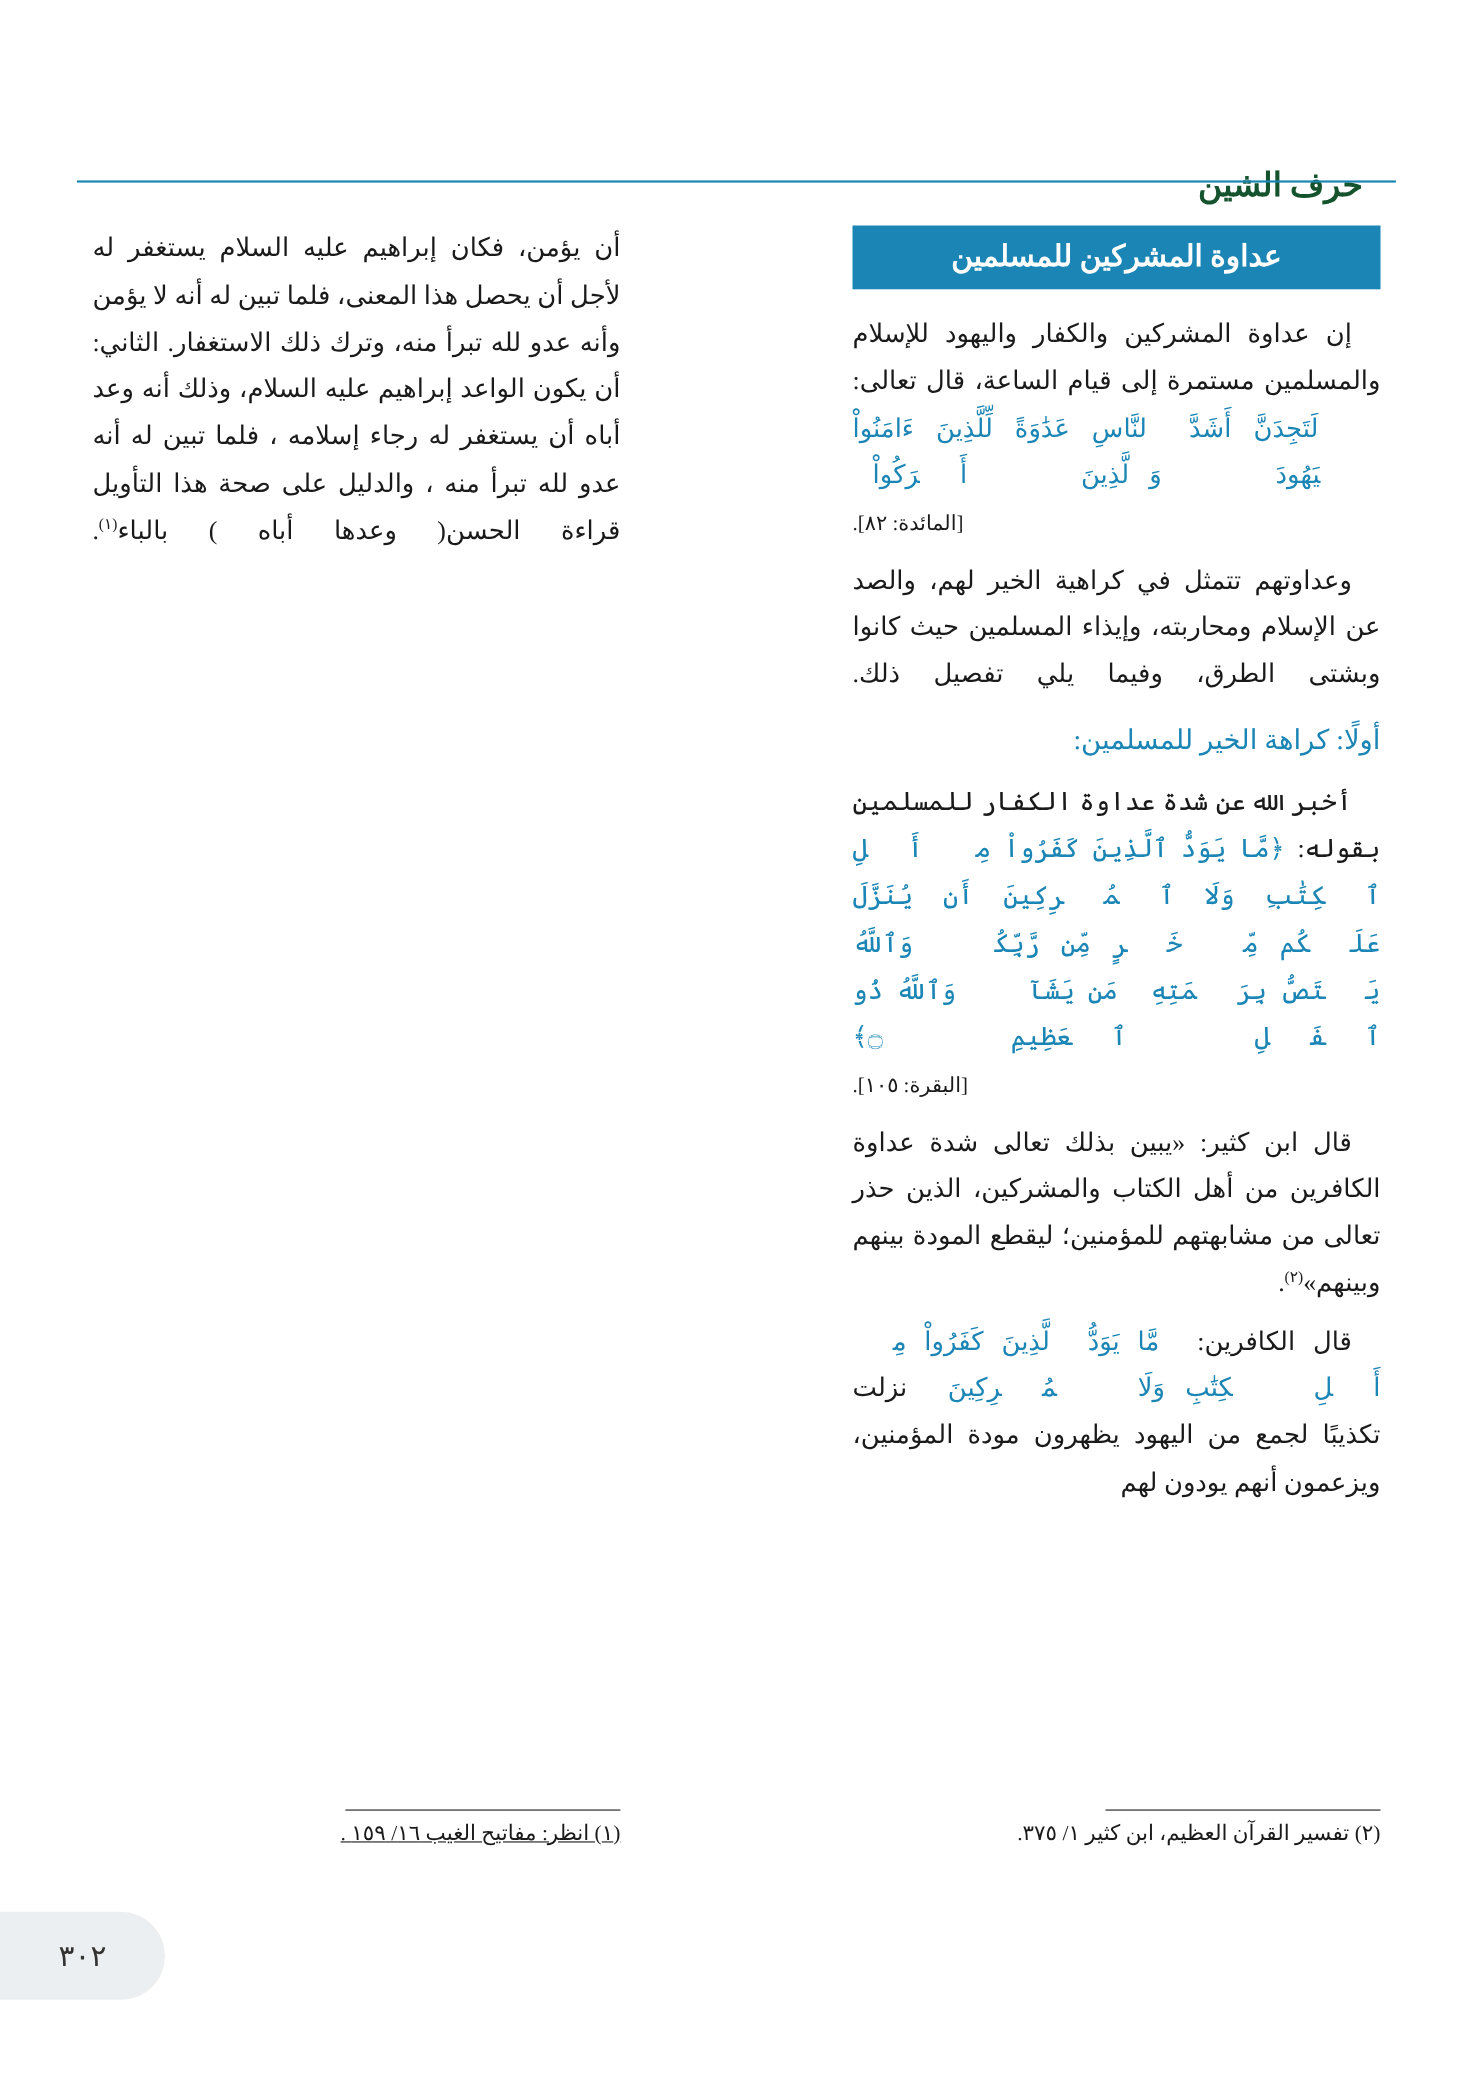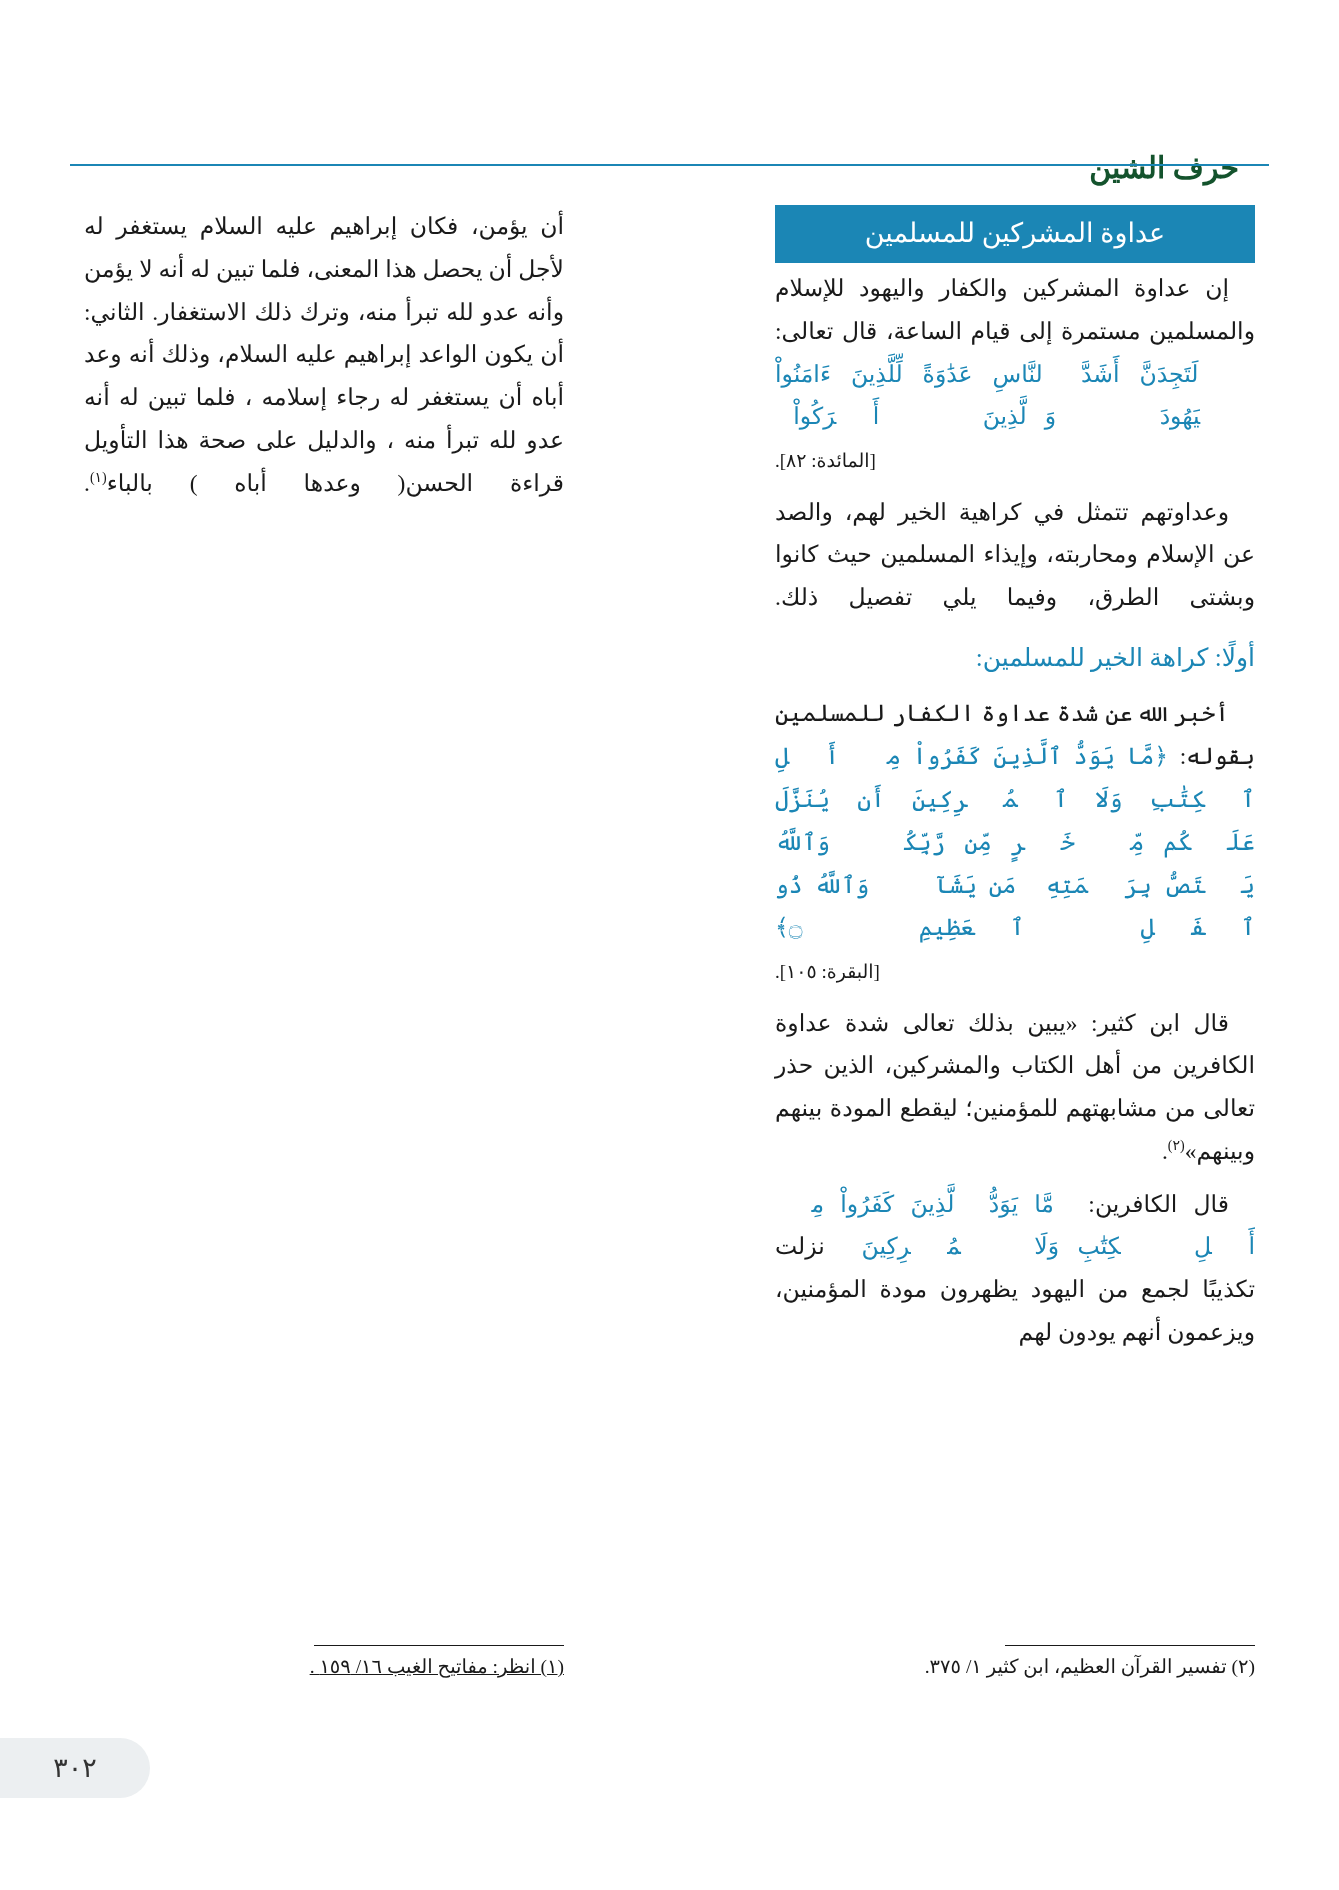--- a/index.html
+++ b/index.html
@@ -71,23 +71,23 @@
   p.last-right { text-align-last: right; }
 
   .indent { text-indent: 26px; }
 
   
   .section-band {
     background: #1b86b5;
     color: #ffffff;
     text-align: center;
     font-size: 27px;
-    font-weight: normal;
+    font-weight: bold;
     padding: 12px 8px 14px 8px;
-    margin-bottom: 4px;
+    margin-bottom: 20px;
     letter-spacing: 0.5px;
   }
   .quran-inline { color: #1b86b5; }
   .ref-line {
     text-align: right;
     text-align-last: left;
     font-size: 19px;
     margin-top: -4px;
     margin-bottom: 12px;
   }
@@ -153,21 +153,21 @@
   .logo-sub {
     font-size: 15px;
     margin-top: 2px;
     color: #1b86b5;
   }
   .page-num-wrap {
     position: absolute;
     left: 0;
     top: 0;
     width: 150px;
-    height: 60px;
+    height: 80px;
     background: #eceff1;
     border-top-right-radius: 40px;
     border-bottom-right-radius: 40px;
     display: flex;
     align-items: center;
     justify-content: center;
   }
   .page-num {
     font-size: 27px;
     color: #333333;

